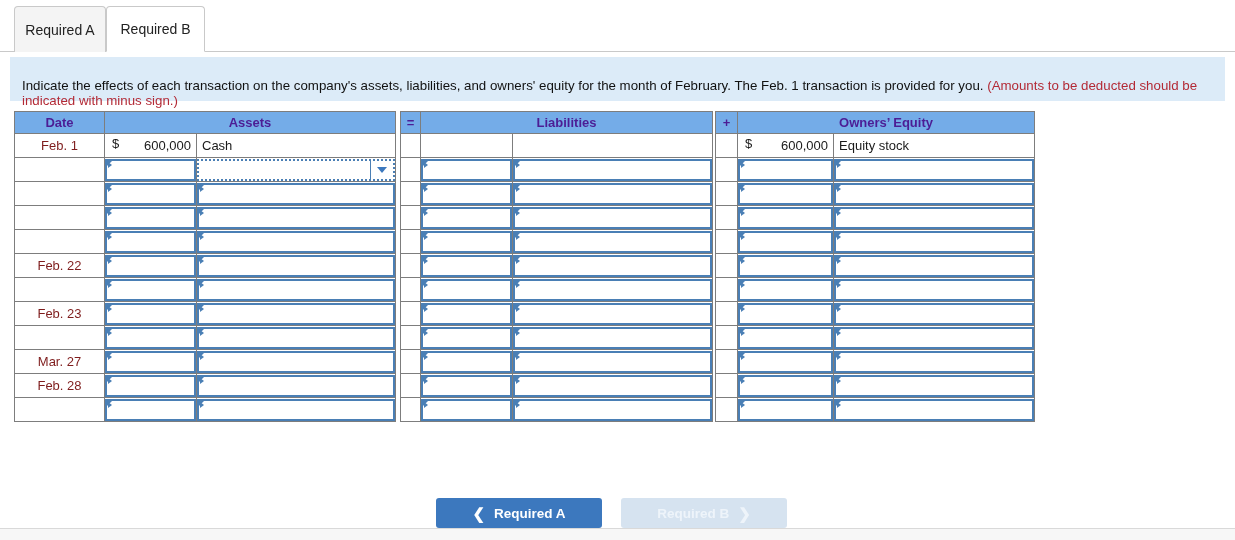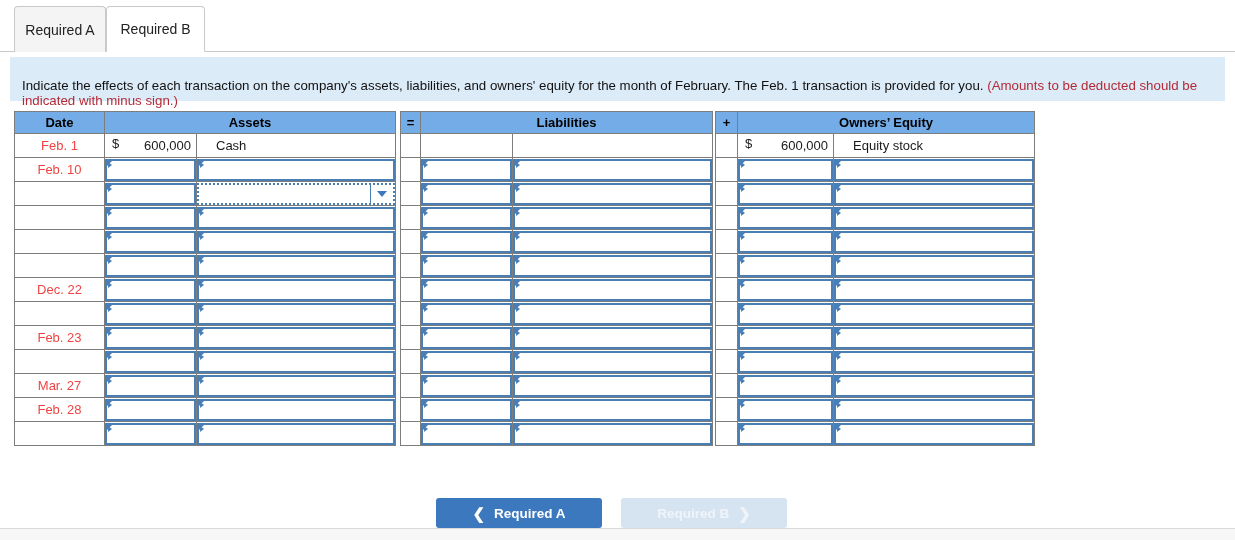--- a/index.html
+++ b/index.html
@@ -86,21 +86,21 @@
     padding: 0;
     margin: 0;
     border: 1px solid #7d7d7d;
     height: 24px;
     box-sizing: border-box;
     font-weight: normal;
     vertical-align: middle;
   }
   .sheet th {
     background: #74ace8;
-    color: #000000;
+    color: #4c1d95;
     font-weight: bold;
     font-size: 13px;
     text-align: center;
     height: 22px;
   }
   th.op, td.op {
     background: #74ace8;
   }
   td.spacer {
     border: none;
@@ -108,36 +108,36 @@
   }
   th.spacer-h {
     border: none;
     background: #ffffff;
   }
 
   
   td.date-cell {
     text-align: center;
     font-size: 13px;
-    color: #ef4444;
+    color: #7f1d1d;
   }
   td.amt {
     text-align: right;
     padding-right: 5px;
     font-size: 13px;
     position: relative;
   }
   td.amt .cur {
     position: absolute;
     left: 7px;
     top: 2px;
   }
   td.desc {
     text-align: left;
-    padding-left: 19px;
+    padding-left: 5px;
     font-size: 13px;
   }
 
   
   td.inp {
     padding: 0;
   }
   .field {
     position: relative;
     width: 100%;
@@ -310,45 +310,20 @@
       <td></td>
       <td class="amt"></td>
       <td class="desc"></td>
       <td class="spacer"></td>
       <td></td>
       <td class="amt">
         <span class="cur">$</span><span>600,000</span>
       </td>
       <td class="desc">Equity stock</td>
     </tr>
-  <tr>
-        <td class="date-cell">Feb. 10</td>
-        <td class="inp">
-          <div class="field"></div>
-        </td>
-        <td class="inp">
-          <div class="field"></div>
-        </td>
-        <td class="spacer"></td>
-        <td></td>
-        <td class="inp">
-          <div class="field"></div>
-        </td>
-        <td class="inp">
-          <div class="field"></div>
-        </td>
-        <td class="spacer"></td>
-        <td></td>
-        <td class="inp">
-          <div class="field"></div>
-        </td>
-        <td class="inp">
-          <div class="field"></div>
-        </td>
-      </tr>
       <tr>
         <td class="date-cell"></td>
         <td class="inp">
           <div class="field"></div>
         </td>
         <td class="inp">
           <div class="field dropdown">
             <span class="caret-box">
               <span class="caret"></span>
             </span>
@@ -440,21 +415,21 @@
         <td class="spacer"></td>
         <td></td>
         <td class="inp">
           <div class="field"></div>
         </td>
         <td class="inp">
           <div class="field"></div>
         </td>
       </tr>
       <tr>
-        <td class="date-cell">Dec. 22</td>
+        <td class="date-cell">Feb. 22</td>
         <td class="inp">
           <div class="field"></div>
         </td>
         <td class="inp">
           <div class="field"></div>
         </td>
         <td class="spacer"></td>
         <td></td>
         <td class="inp">
           <div class="field"></div>

